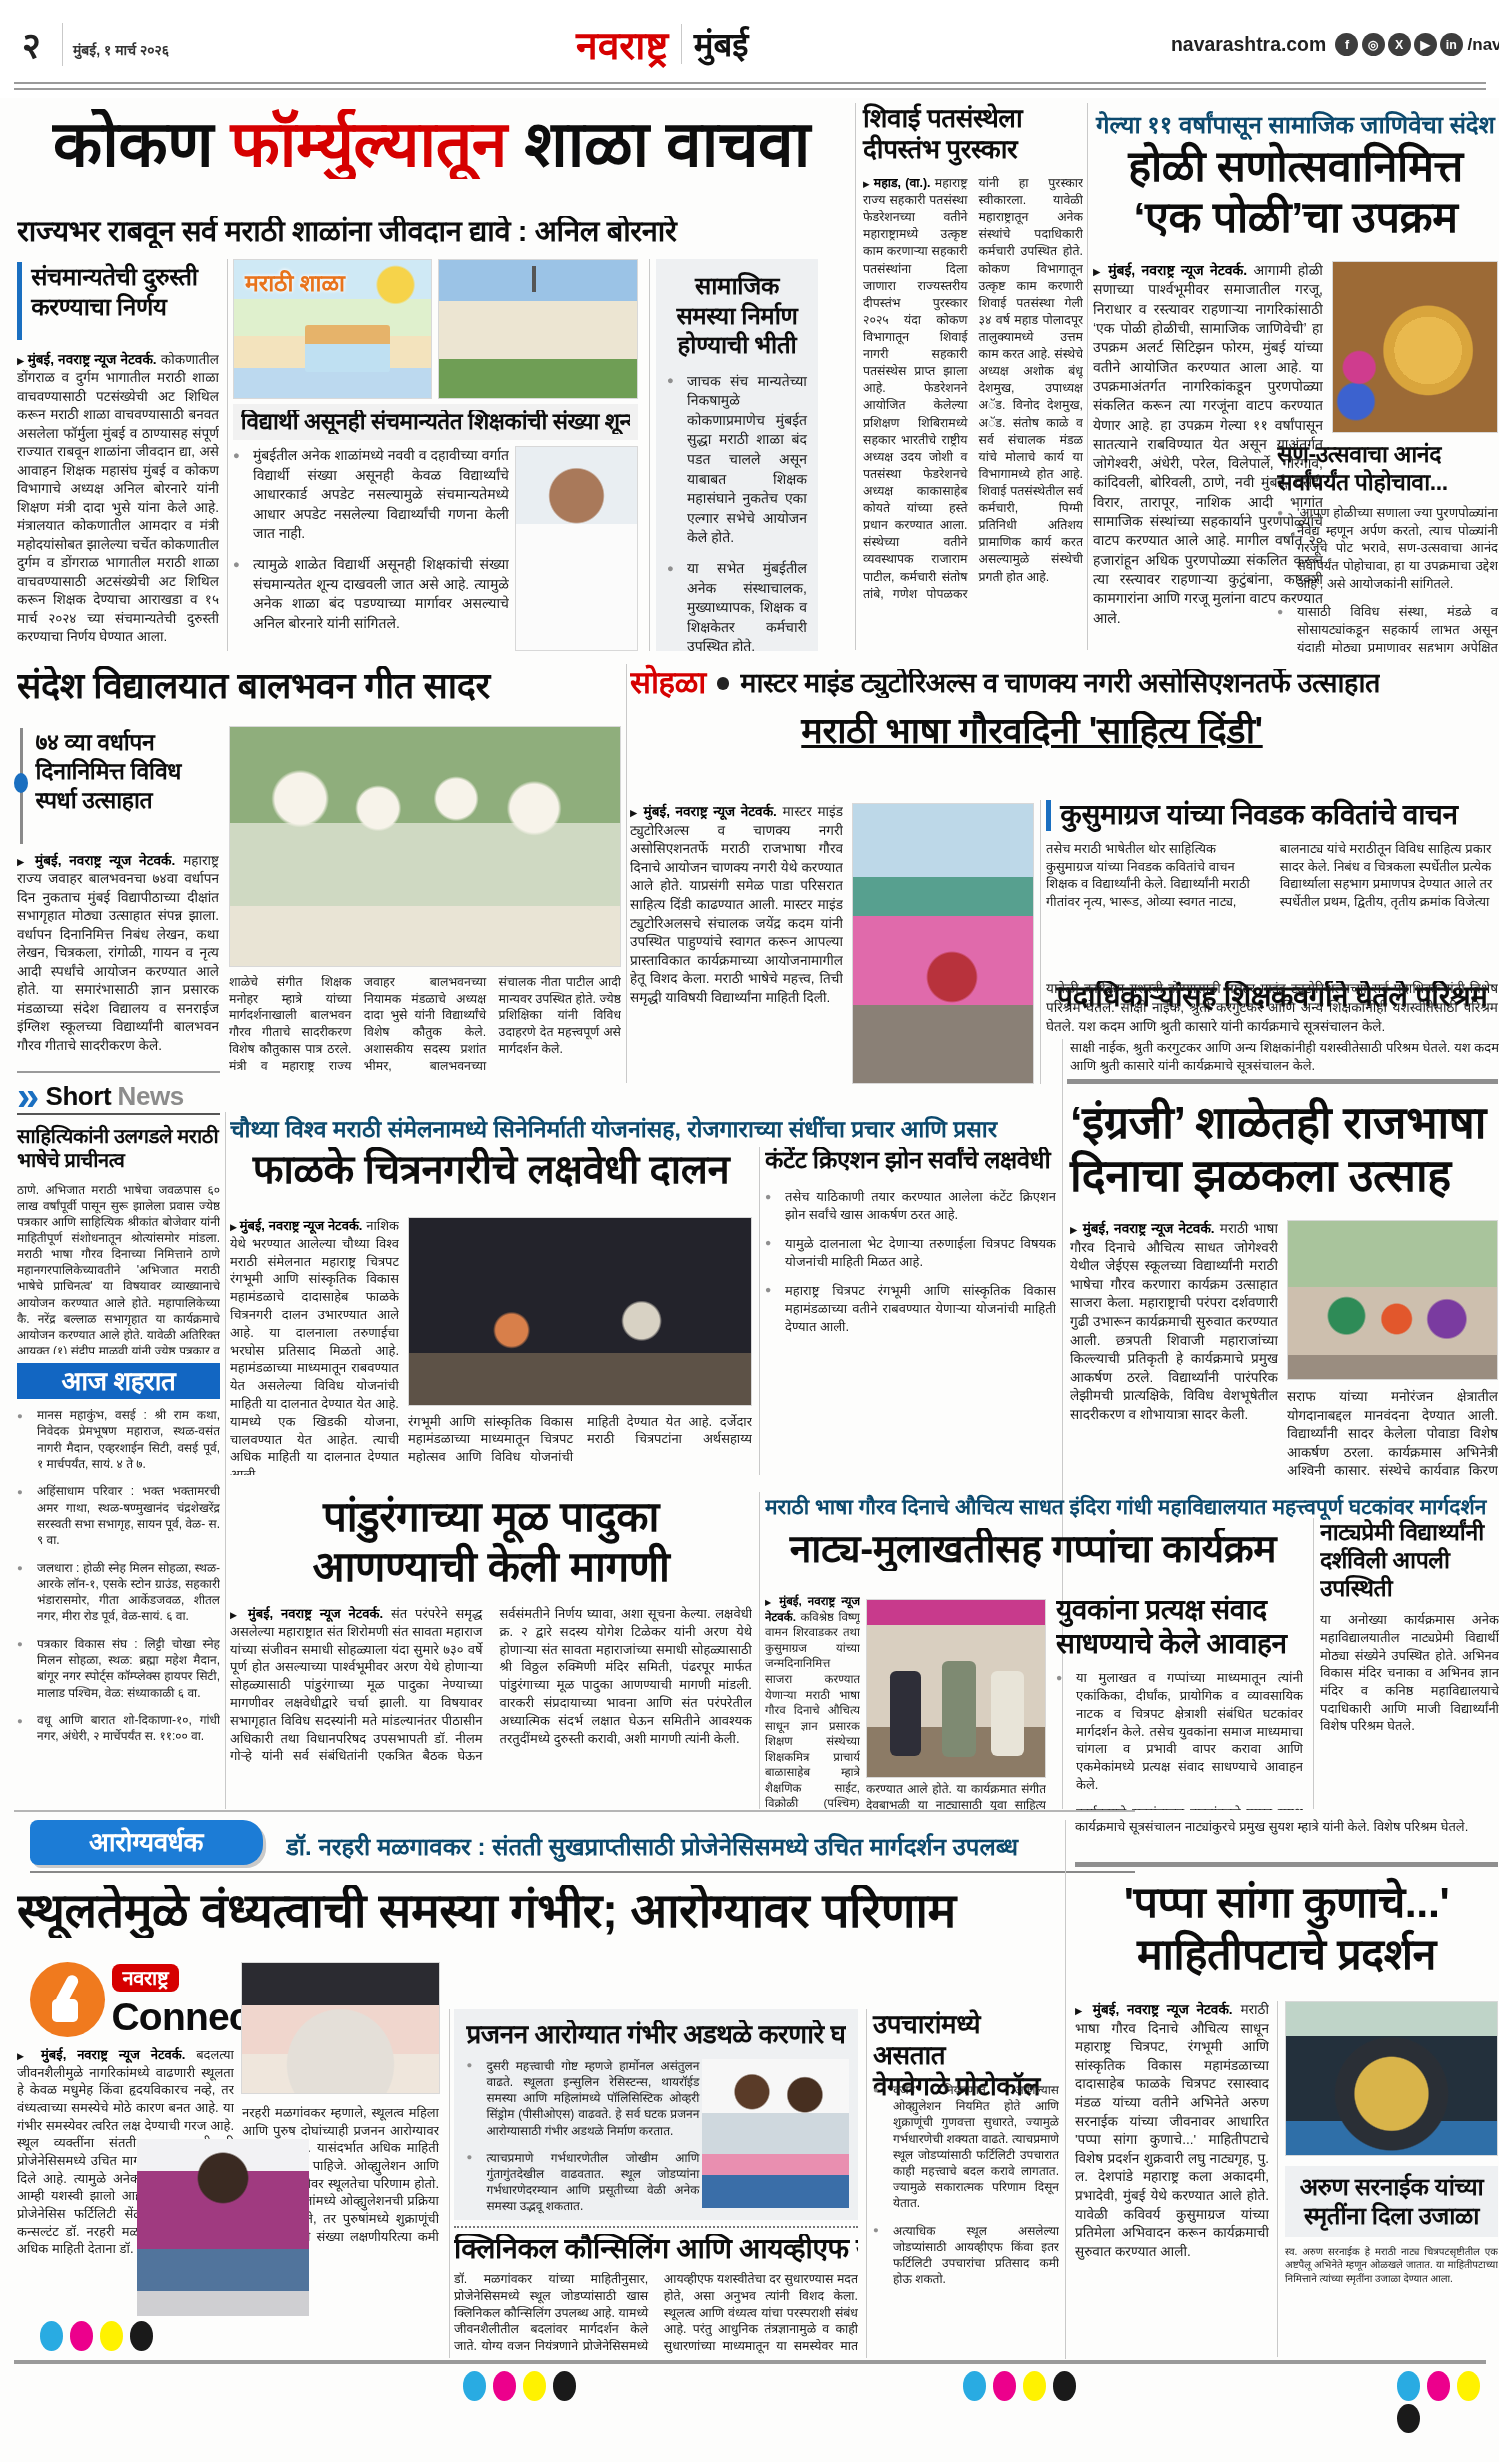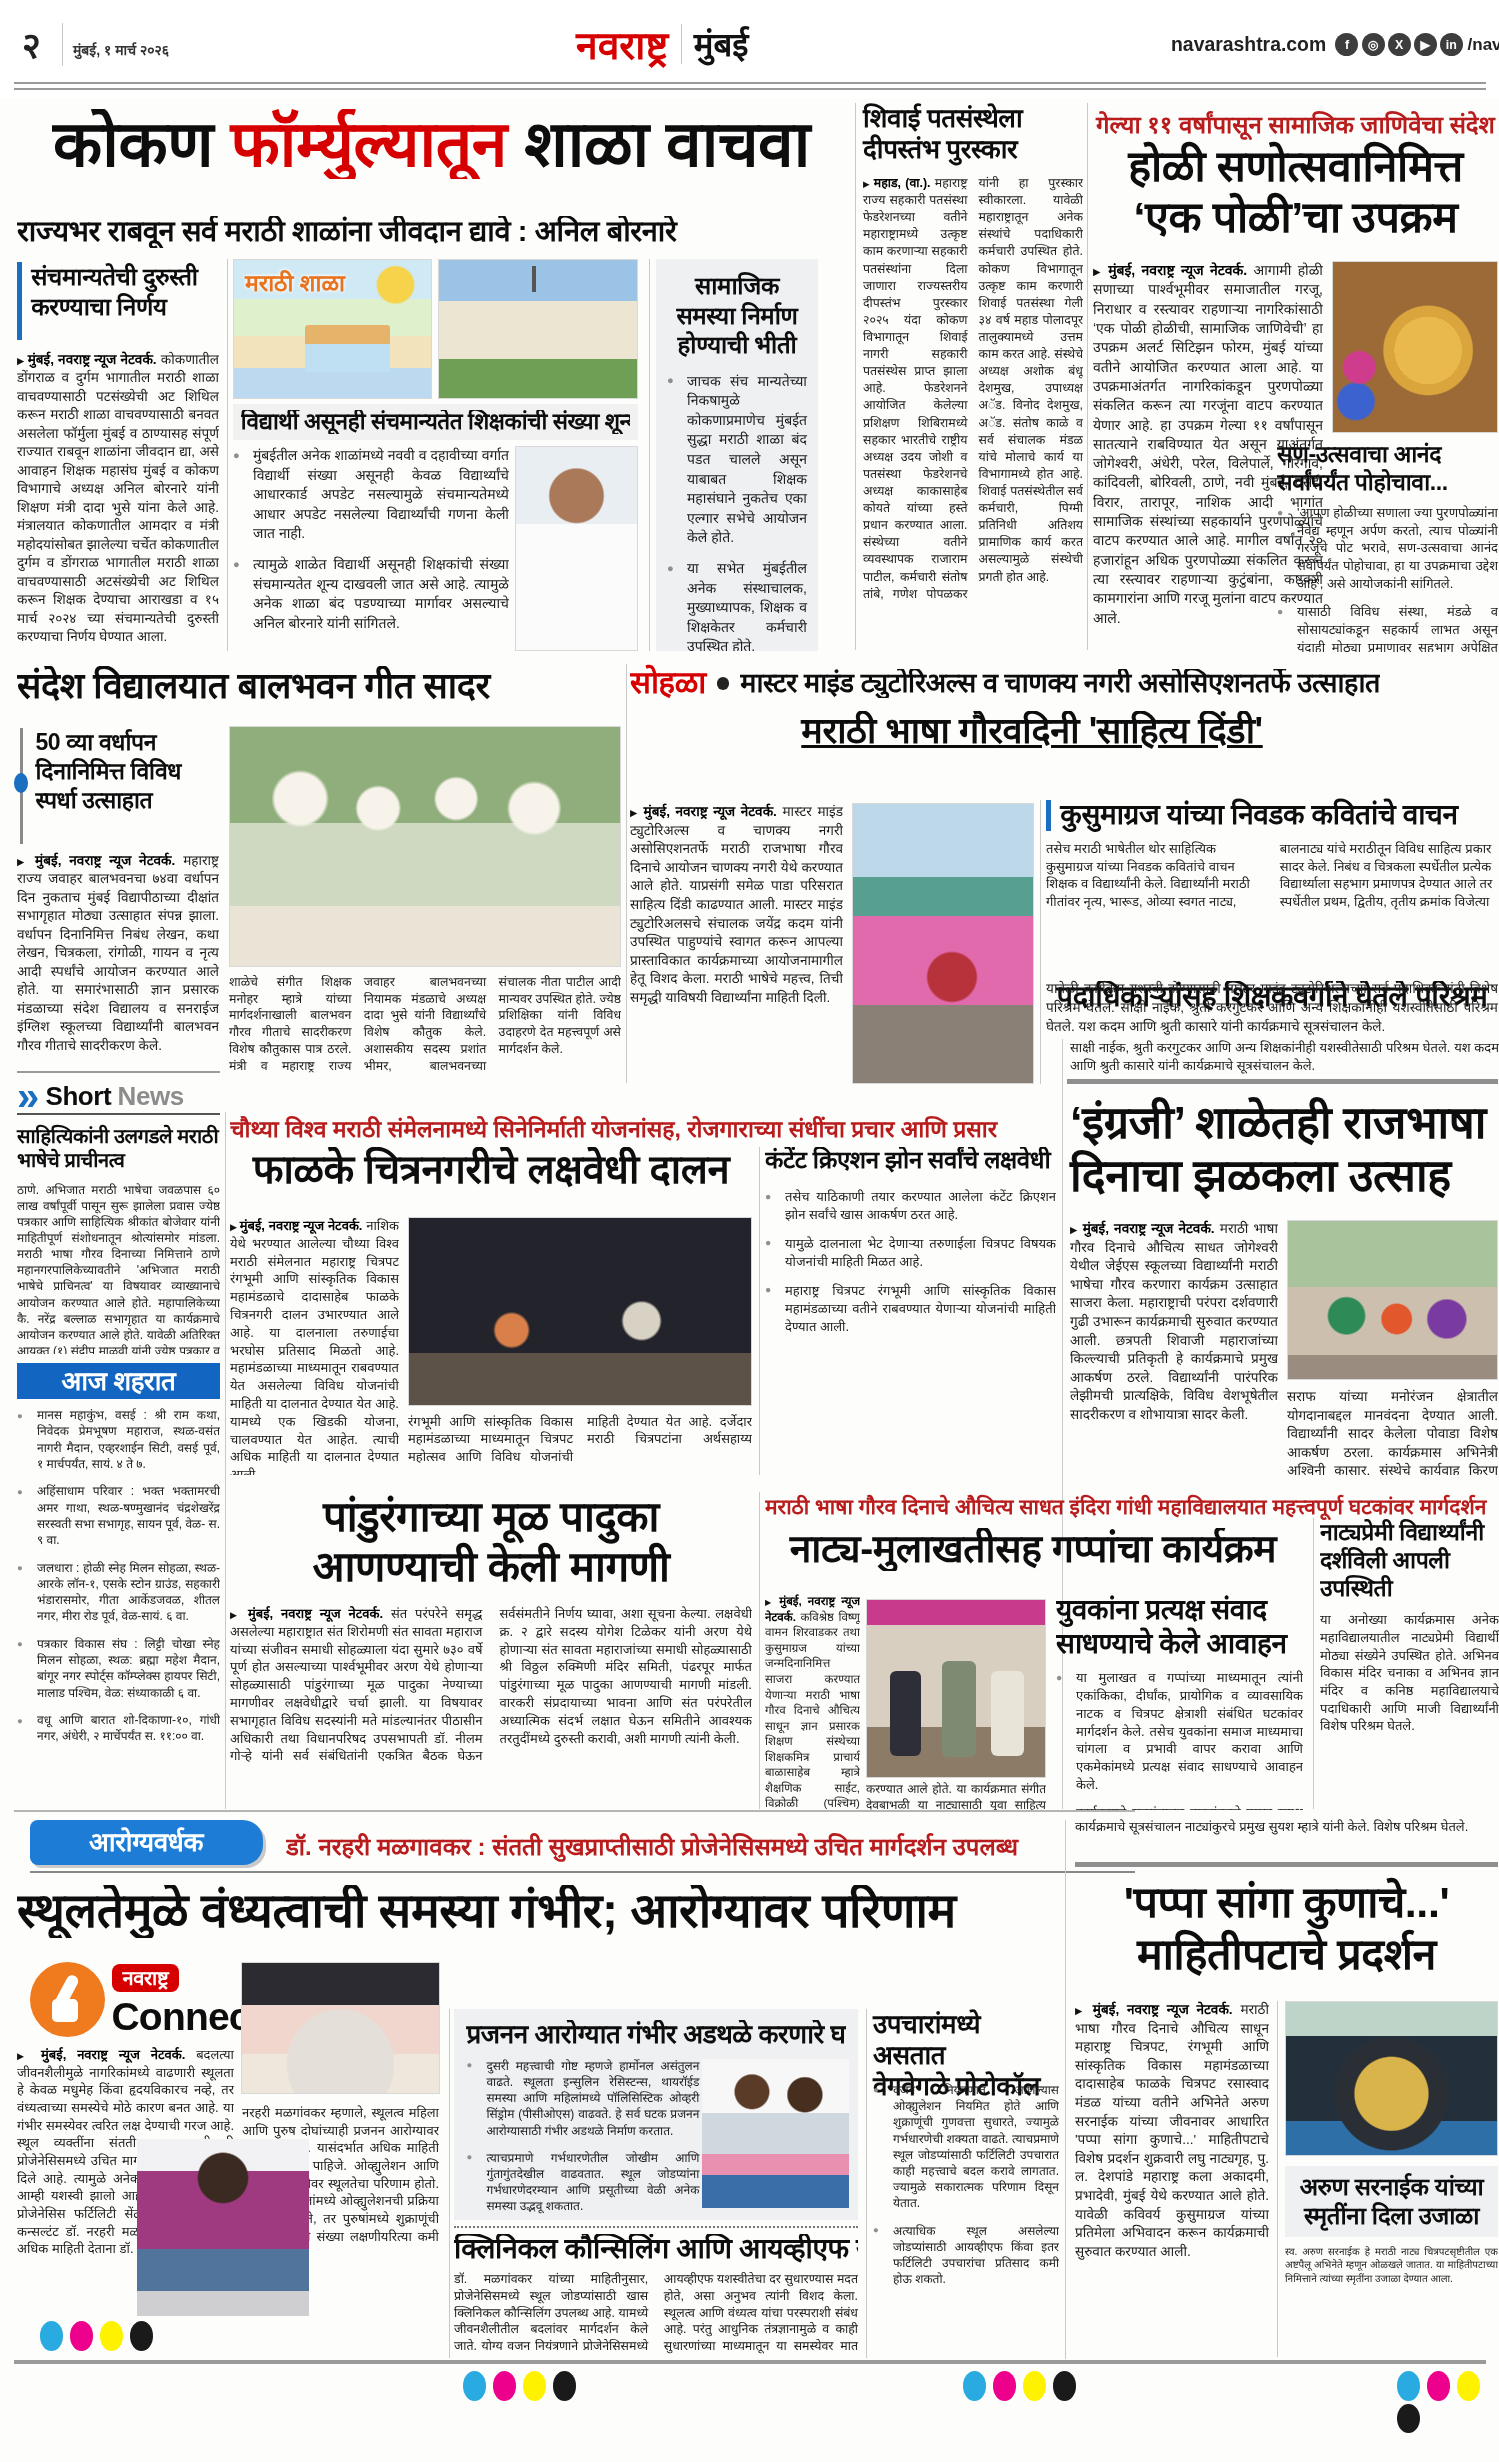--- a/index.html
+++ b/index.html
@@ -1,21 +1,21 @@
 <!DOCTYPE html>
 <html style="font-size:12.4px"><head>
 <meta charset="utf-8">
 <style>
   html,body{margin:0;padding:0;}
   body{width:1500px;height:2462px;position:relative;background:#fdfdfc;font-family:"Liberation Sans",sans-serif;overflow:hidden;}
   .abs{position:absolute;box-sizing:border-box;}
   .hl{font-weight:800;color:#0d0d0d;line-height:1.1;letter-spacing:-0.4px;}
   .red{color:#d60000;}
   .bt{text-align:justify;color:#1c1c1c;overflow:hidden;}
-  .kick{font-weight:800;color:#b91c1c;white-space:nowrap;overflow:hidden;}
+  .kick{font-weight:800;color:#0c4a6e;white-space:nowrap;overflow:hidden;}
   .dl::before{content:"▶ ";font-size:0.7em;color:#111;}
   .dl b{color:#000;}
   .bl{position:relative;padding-left:20px;margin-bottom:11px;text-align:justify;color:#1c1c1c;}
   .bl::before{content:"●";position:absolute;left:0;top:1.6px;color:#8f8f8f;font-size:0.8em;}
   .vline{width:0.8px;background:#c9c9c9;}
   .hline{background:#9a9a9a;}
   .gbox{background:#eef0f2;}
   .bluebar{border-left:5.4px solid #1a6fc0;padding-left:9.3px;}
   .photo{overflow:hidden;border:0.8px solid #d8d8d8;}
   .nowrap{white-space:nowrap;overflow:hidden;}
@@ -130,21 +130,21 @@
   linear-gradient(150deg,#f05ab0 0 45%,#b24ad1 45% 70%,#d84a7c 70%);"></div>
 
 <div class="abs vline" style="left:227px;top:259px;height:392px;"></div>
 <div class="abs vline" style="left:649px;top:259px;height:392px;"></div>
 <div class="abs vline" style="left:855px;top:103px;height:547px;"></div>
 <div class="abs vline" style="left:1087px;top:103px;height:547px;"></div>
 
 <div class="abs hl nowrap" style="left:17px;top:666px;width:609px;font-size:36px;">संदेश विद्यालयात बालभवन गीत सादर</div>
 <div class="abs" style="left:20px;top:728px;width:194px;height:116px;border-left:3.9px solid #8a8a8a;padding-left:12.4px;">
   <span style="position:absolute;left:-9.3px;top:45px;width:14px;height:20px;border-radius:50%;background:#1a6fc0;"></span>
-  <div class="hl" style="font-size:23px;line-height:1.25;">50 व्या वर्धापन दिनानिमित्त विविध स्पर्धा उत्साहात</div>
+  <div class="hl" style="font-size:23px;line-height:1.25;">७४ व्या वर्धापन दिनानिमित्त विविध स्पर्धा उत्साहात</div>
 </div>
 <div class="abs bt dl" style="left:17px;top:852px;width:202px;height:231px;font-size:13.6px;line-height:1.36;">
   <b>मुंबई, नवराष्ट्र न्यूज नेटवर्क.</b> <span>महाराष्ट्र राज्य जवाहर बालभवनचा ७४वा वर्धापन दिन नुकताच मुंबई विद्यापीठाच्या दीक्षांत सभागृहात मोठ्या उत्साहात संपन्न झाला. वर्धापन दिनानिमित्त निबंध लेखन, कथा लेखन, चित्रकला, रांगोळी, गायन व नृत्य आदी स्पर्धांचे आयोजन करण्यात आले होते. या समारंभासाठी ज्ञान प्रसारक मंडळाच्या संदेश विद्यालय व सनराईज इंग्लिश स्कूलच्या विद्यार्थ्यांनी बालभवन गौरव गीताचे सादरीकरण केले.</span>
 </div>
 <div class="abs photo" style="left:229px;top:726px;width:392px;height:241px;background:
   radial-gradient(circle at 18% 30%, #f7f3ea 0 7%, transparent 8%),
   radial-gradient(circle at 38% 34%, #f7f3ea 0 7%, transparent 8%),
   radial-gradient(circle at 58% 30%, #f7f3ea 0 7%, transparent 8%),
   radial-gradient(circle at 78% 34%, #f7f3ea 0 7%, transparent 8%),
   linear-gradient(180deg,#8fae7c 0 40%,#cfd9c2 40% 75%,#e9e4d5 75%);"></div>

